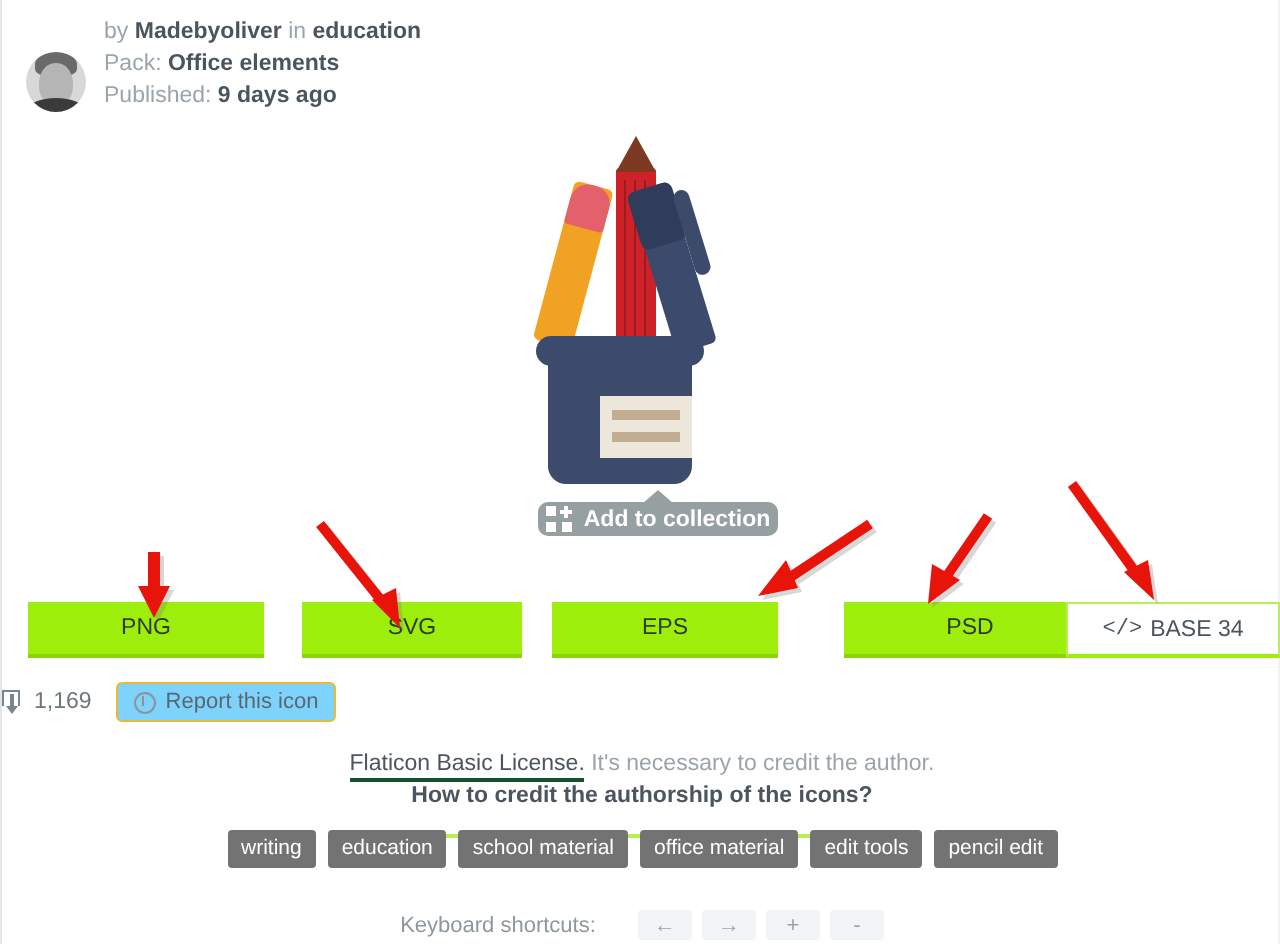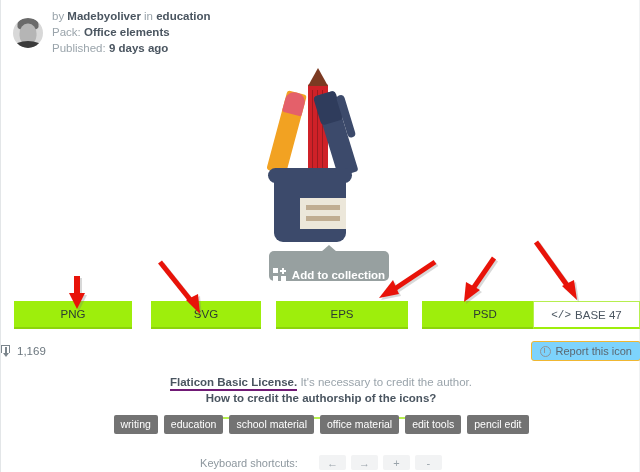--- a/index.html
+++ b/index.html
@@ -24,21 +24,21 @@
     border-left: 1px solid #e3e6e8;
     border-right: 1px solid #f0f2f3;
   }
 
   
   .author-block {
     position: absolute;
     left: 12px;
     top: 8px;
     display: flex;
-    align-items: center;
+    align-items: flex-end;
   }
   .avatar {
     width: 30px;
     height: 30px;
     border-radius: 50%;
     margin-right: 9px;
     margin-top: 2px;
     overflow: hidden;
     flex: 0 0 auto;
     background: #d8d8d8;
@@ -209,25 +209,25 @@
   }
   .cup-label .b1 { top: 7px; }
   .cup-label .b2 { top: 18px; }
 
   
   .collection-btn {
     position: absolute;
     left: 268px;
     top: 251px;
     width: 120px;
-    height: 30px;
+    height: 17px;
     background: #97a0a0;
     border-radius: 5px;
     display: flex;
-    align-items: flex-end;
+    align-items: center;
     justify-content: center;
     color: #ffffff;
     font-size: 11.5px;
     font-weight: bold;
     cursor: pointer;
   }
   .collection-btn .tail {
     position: absolute;
     top: -6px;
     left: 50%;
@@ -273,21 +273,21 @@
     display: flex;
     align-items: center;
     justify-content: center;
     font-size: 11.5px;
     color: #2d3b33;
     cursor: pointer;
     box-sizing: border-box;
   }
   .fmt.f0 { left: 0px;   width: 118px; }
   .fmt.f1 { left: 137px; width: 110px; }
-  .fmt.f2 { left: 262px; width: 132px; align-items: center; }
+  .fmt.f2 { left: 262px; width: 113px; align-items: center; }
   .fmt.f3 { left: 408px; width: 126px; }
   .fmt.base64 {
     left: 519px;
     width: 107px;
     background: #ffffff;
     border: 1px solid #b6ef4f;
     border-bottom: 2px solid #9eee0c;
     color: #4a5560;
   }
   .code-glyph {
@@ -304,21 +304,21 @@
   }
 
   
   .stats {
     position: absolute;
     left: 0;
     top: 341px;
     width: 640px;
     display: flex;
     align-items: center;
-    justify-content: space-between;
+    justify-content: flex-start;
     gap: 12px;
   }
   .dl-count {
     display: flex;
     align-items: center;
     font-size: 11.5px;
     color: #6b767e;
   }
   .dl-icon {
     position: relative;
@@ -385,22 +385,22 @@
     left: 0;
     top: 374px;
     width: 640px;
     text-align: center;
     font-size: 11.5px;
   }
   .license .l1 { line-height: 16px; }
   .license .l2 { line-height: 17px; }
   .lic-link {
     color: #4a5560;
-    font-weight: bold;
-    border-bottom: 2px solid #701a75;
+    font-weight: normal;
+    border-bottom: 2px solid #14532d;
     padding-bottom: 1px;
     cursor: pointer;
   }
   .lic-rest {
     color: #9aa4ab;
   }
   .credit-link {
     color: #4a5560;
     font-weight: bold;
     border-bottom: 2px solid #b6ef4f;
@@ -516,21 +516,21 @@
         <span>SVG</span>
       </div>
     <div class="fmt f2">
         <span>EPS</span>
       </div>
     <div class="fmt f3">
         <span>PSD</span>
       </div>
     <div class="fmt base64">
       <span class="code-glyph">&lt;/&gt;</span>
-      <span>BASE 47</span>
+      <span>BASE 34</span>
     </div>
   </div>
 
   <svg class="arrow" style="left:60px; top:276px;" width="40" height="40" viewBox="0 0 40 40">
     <g transform="translate(2,2)" opacity="0.28">
       <line x1="16" y1="0" x2="16" y2="22" stroke="#777" stroke-width="6"></line>
       <polygon points="16,33 8,17 24,17" fill="#777"></polygon>
     </g>
     <line x1="16" y1="0" x2="16" y2="22" stroke="#e81309" stroke-width="6"></line>
     <polygon points="16,33 8,17 24,17" fill="#e81309"></polygon>

